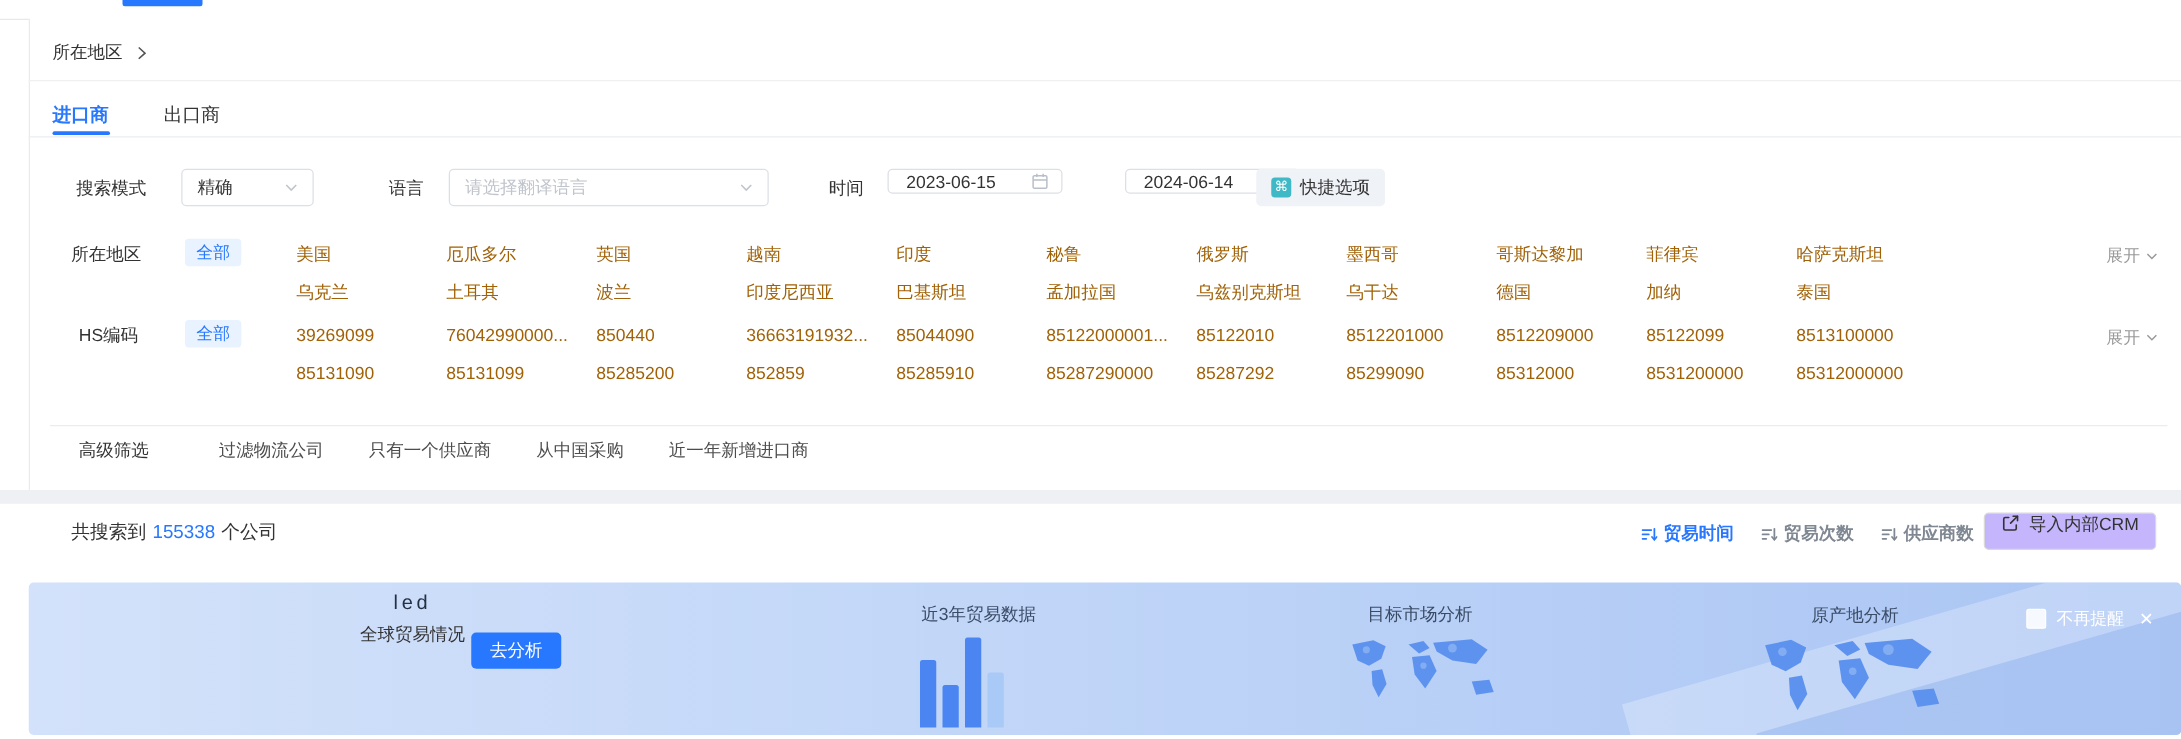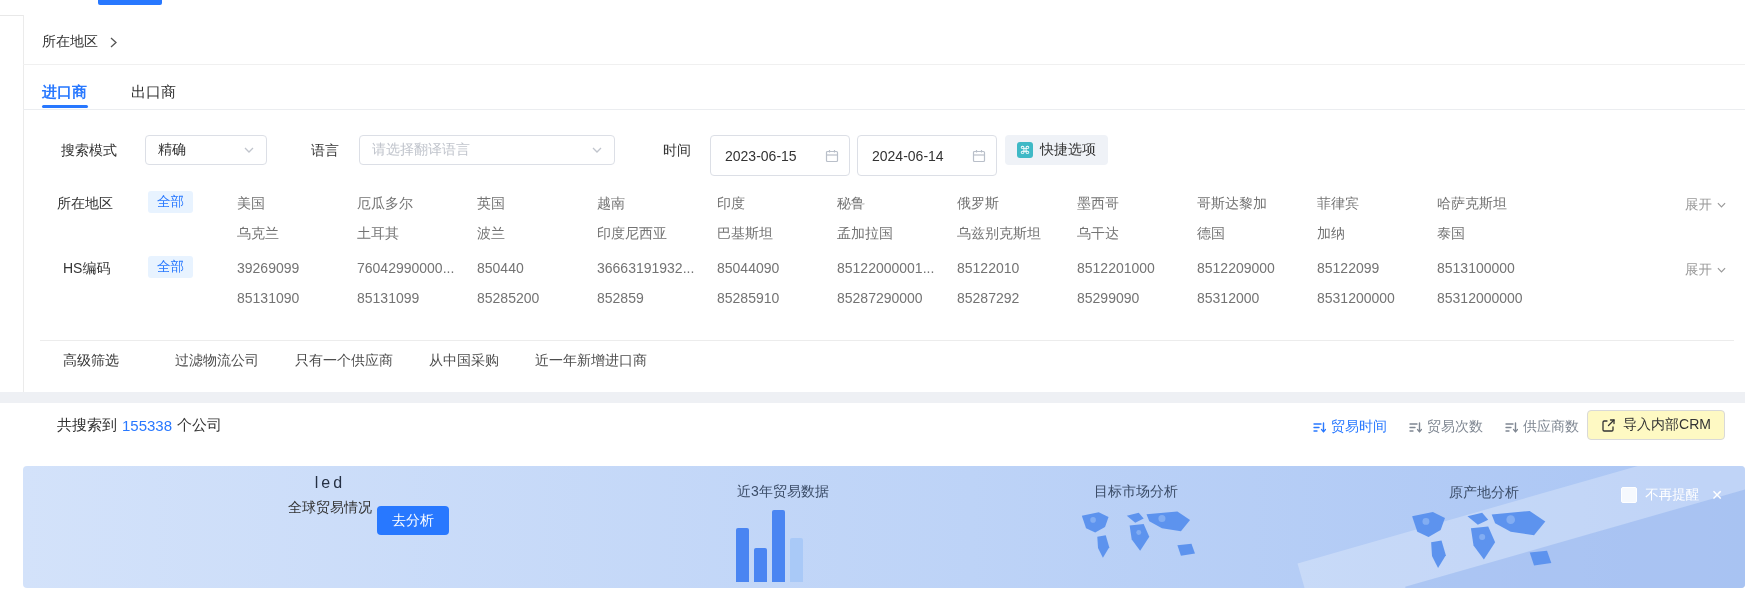--- a/index.html
+++ b/index.html
@@ -18,61 +18,61 @@
   .tab-exporter{left:131px;top:83px;font-size:15px;color:#333;}
   .tab-underline{left:42px;top:105px;width:46px;height:3px;background:#2878ff;border-radius:2px;}
   .tabbar-border{left:23px;top:109px;right:0;height:1px;background:#ebedf0;}
   
   .lbl{color:#333;font-size:14px;}
   .search-mode-label{left:61px;top:142px;}
   .lang-label{left:311px;top:142px;}
   .time-label{left:663px;top:142px;}
   .selectbox{height:30px;border:1px solid #dcdfe6;border-radius:4px;background:#fff;
              display:flex;align-items:center;box-sizing:border-box;padding:0 12px;justify-content:space-between;}
-  .select-mode{left:145px;top:135px;width:122px;}
+  .select-mode{left:145px;top:135px;width:106px;}
   .select-lang{left:359px;top:135px;width:256px;}
   .placeholder{color:#c0c4cc;}
-  .datebox{height:41px;border:1px solid #dcdfe6;border-radius:4px;background:#fff;
+  .datebox{height:20px;border:1px solid #dcdfe6;border-radius:4px;background:#fff;
            display:flex;align-items:center;box-sizing:border-box;padding:0 10px 0 14px;justify-content:space-between;width:140px;}
   .date-start{left:710px;top:135px;}
-  .date-end{left:857px;top:135px;}
+  .date-end{left:900px;top:135px;}
   .quick-btn{left:1005px;top:135px;height:30px;background:#eff2f7;border-radius:4px;
              display:flex;align-items:center;gap:7px;padding:0 12px;cursor:pointer;}
   .cmd-ico{width:16px;height:16px;background:#3fb9c6;border-radius:3px;color:#fff;font-size:11px;
            display:flex;align-items:center;justify-content:center;line-height:1;}
   
   .chip{height:22px;background:#e8f3ff;color:#2878ff;border-radius:3px;font-size:13.5px;
         display:flex;align-items:center;padding:0 9px;}
   .region-label{left:57px;top:195px;}
   .region-chip{left:148px;top:191px;}
   .hs-label{left:63px;top:260px;}
   .hs-chip{left:148px;top:256px;}
   .grid-row{left:237px;display:flex;}
-  .grid-row .cell{flex:0 0 120px;width:120px;white-space:nowrap;overflow:hidden;color:#737373;cursor:pointer;}
+  .grid-row .cell{flex:0 0 120px;width:120px;white-space:nowrap;overflow:hidden;color:#a16207;cursor:pointer;}
   .region-r1{top:195px;}
   .region-r2{top:225px;}
   .hs-r1{top:260px;}
   .hs-r2{top:290px;}
   .expand{color:#999;font-size:13.5px;display:flex;align-items:center;gap:5px;cursor:pointer;}
   .expand-region{left:1685px;top:196px;}
   .expand-hs{left:1685px;top:261px;}
   .divider2{left:40px;top:340px;width:1694px;height:1px;background:#ececec;}
   .adv-row{left:63px;top:352px;display:flex;gap:56px;align-items:center;}
   .adv-label{color:#333;font-weight:500;}
   .adv-opts{display:flex;gap:36px;}
   .adv-opts span{color:#4d4d4d;cursor:pointer;white-space:nowrap;}
   .gray-band{left:0;top:392px;width:1745px;height:11px;background:#eef0f4;}
   
   .count-group{left:57px;top:416px;font-size:15px;display:flex;gap:5px;align-items:center;}
   .count-num{color:#2878ff;}
   .sort-group{right:166px;top:418px;display:flex;gap:22px;align-items:center;}
-  .sort-item{display:flex;align-items:center;gap:5px;color:#7f8792;cursor:pointer;font-size:14px;white-space:nowrap;}
+  .sort-item{display:flex;align-items:center;gap:5px;color:#7f8792;cursor:pointer;font-size:14px;white-space:nowrap;font-weight:bold;}
   .sort-item.active{color:#2878ff;}
-  .crm-btn{right:20px;top:410px;height:30px;border:1px solid #d9d9d9;border-radius:4px;background:#fef9c3;
-           display:flex;align-items:center;gap:7px;padding:0 13px;box-sizing:border-box;color:#333;cursor:pointer;white-space:nowrap;}
+  .crm-btn{right:20px;top:410px;height:30px;border:1px solid #d9d9d9;border-radius:4px;background:#c4b5fd;
+           display:flex;align-items:flex-start;gap:7px;padding:0 13px;box-sizing:border-box;color:#333;cursor:pointer;white-space:nowrap;}
   
   .banner{left:23px;top:466px;width:1722px;height:122px;border-radius:4px;overflow:hidden;
           background:linear-gradient(90deg,#d3e2fa 0%,#bdd3f7 55%,#aac5f4 100%);}
   .banner .abs{position:absolute;}
   .decorA{right:-90px;bottom:-100px;width:520px;height:200px;background:rgba(255,255,255,.26);transform:rotate(-16deg);}
   .decorB{right:-150px;bottom:-140px;width:470px;height:210px;background:rgba(86,136,230,.38);transform:rotate(-16deg);}
   .kw-group{left:227px;top:8px;width:160px;text-align:center;}
   .kw{font-size:16px;letter-spacing:3px;color:#253044;}
   .kw-sub{font-size:14px;color:#333;margin-top:7px;}
   .analyze-btn{left:354px;top:40px;width:72px;height:29px;background:#2878ff;color:#fff;border-radius:4px;

